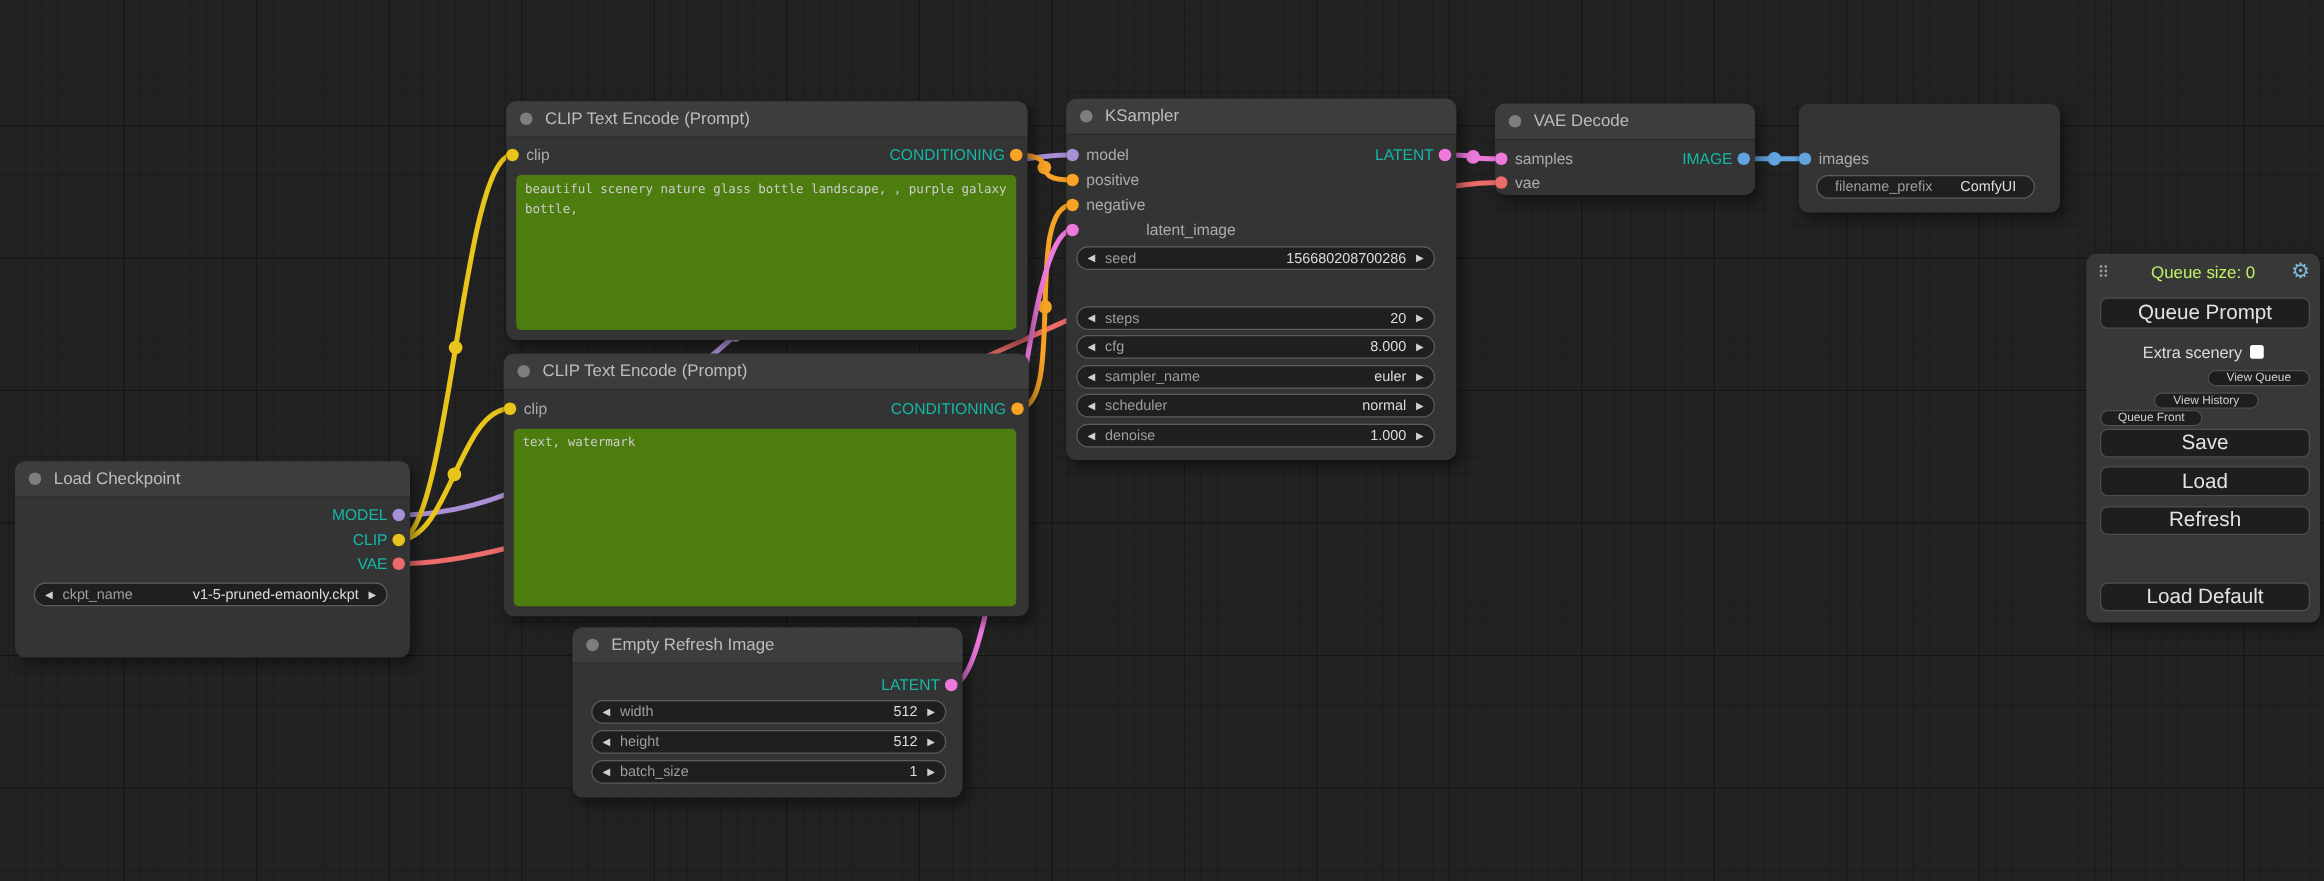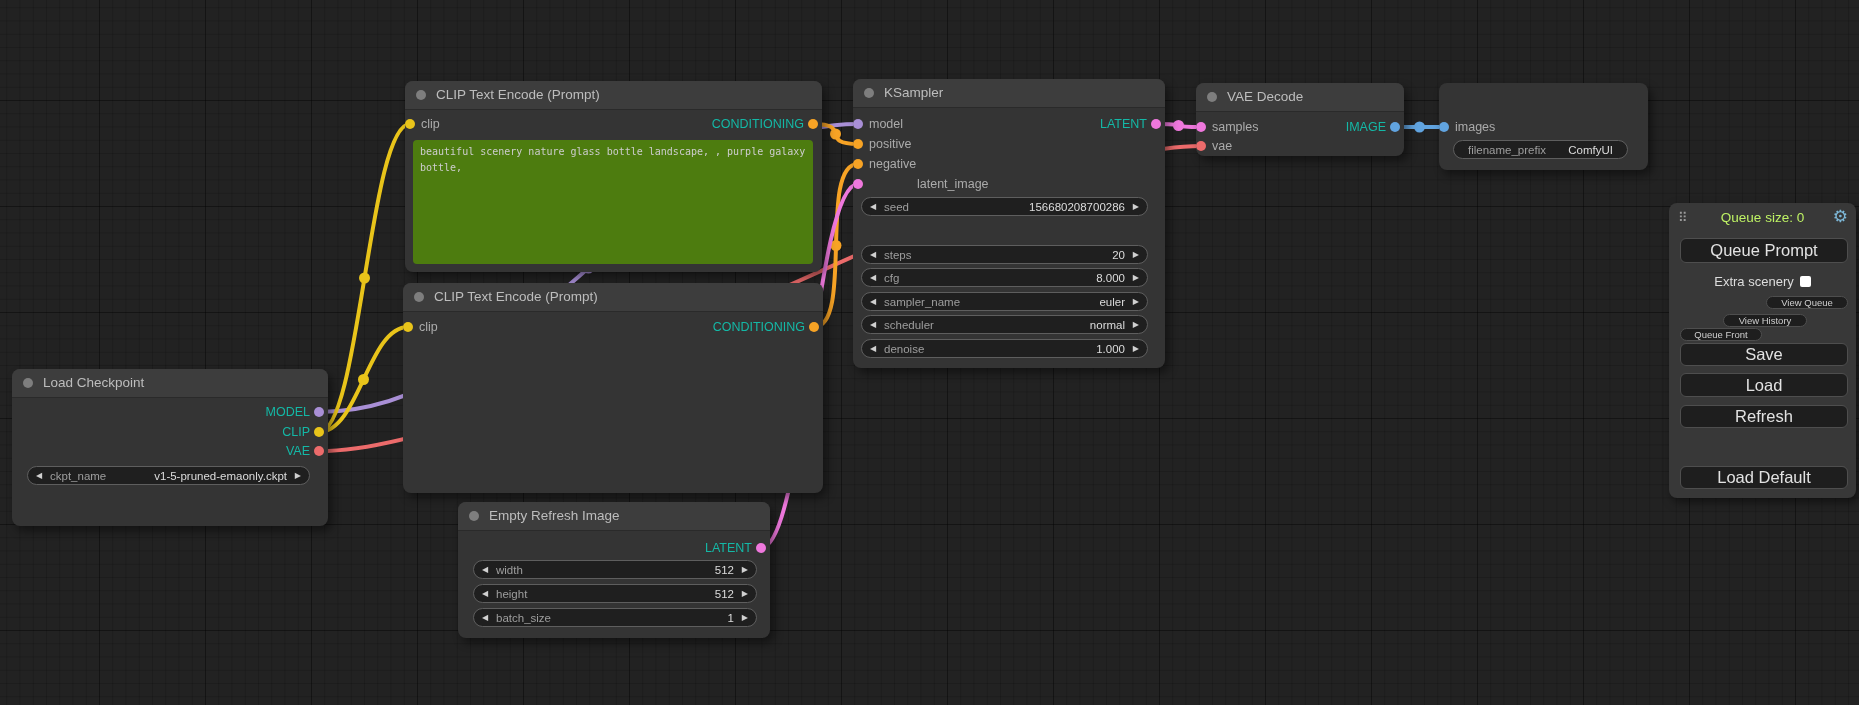--- a/index.html
+++ b/index.html
@@ -111,20 +111,21 @@
     </div>
     <div class="node" style="left: 403px; top: 283px; width: 420px; height: 210px;">
       <div class="node-title">
         <div class="tdot"></div>
         <span class="ttxt">CLIP Text Encode (Prompt)</span>
       </div>
       <div class="slot-dot" style="left: 0px; top: 39px; background: rgb(233, 196, 26);"></div>
       <div class="slot-label" style="left: 16px; top: 37px;">clip</div>
       <div class="slot-dot" style="left: 406px; top: 39px; background: rgb(247, 163, 37);"></div>
       <div class="slot-label out" style="right: 18px; top: 37px;">CONDITIONING</div>
+      <div class="ta" style="left: 8px; top: 60px; width: 402px; height: 142px;">text, watermark</div>
     </div>
     <div class="node" style="left: 853px; top: 79px; width: 312px; height: 289px;">
       <div class="node-title">
         <div class="tdot"></div>
         <span class="ttxt">KSampler</span>
       </div>
       <div class="slot-dot" style="left: 0px; top: 40px; background: rgb(169, 143, 214);"></div>
       <div class="slot-label" style="left: 16px; top: 38px;">model</div>
       <div class="slot-dot" style="left: 0px; top: 60px; background: rgb(247, 163, 37);"></div>
       <div class="slot-label" style="left: 16px; top: 58px;">positive</div>

